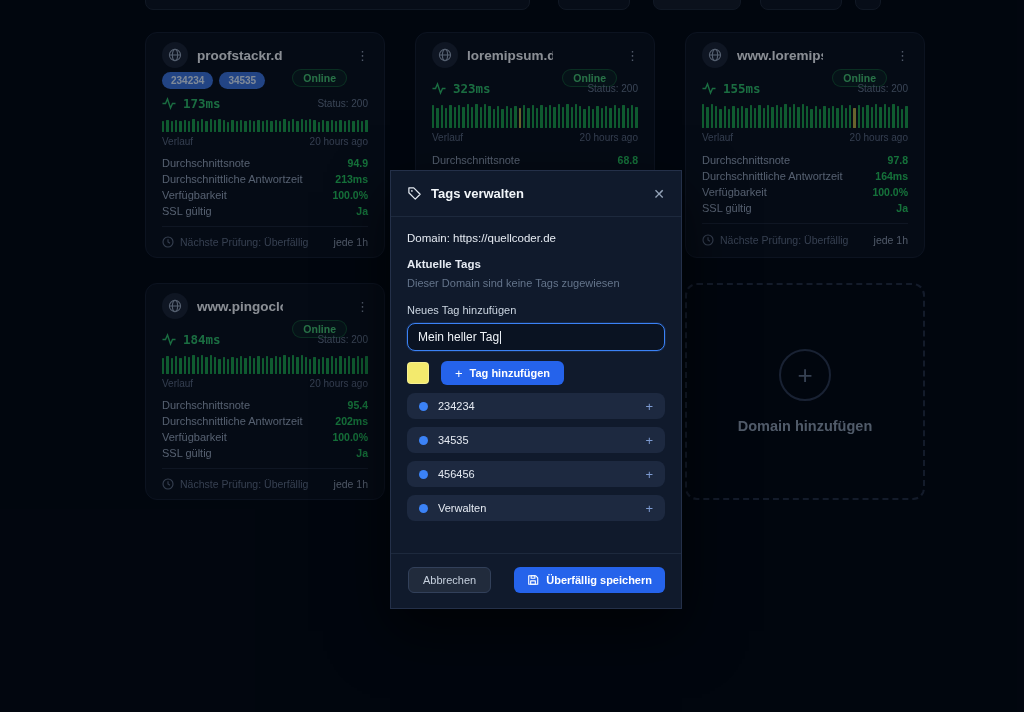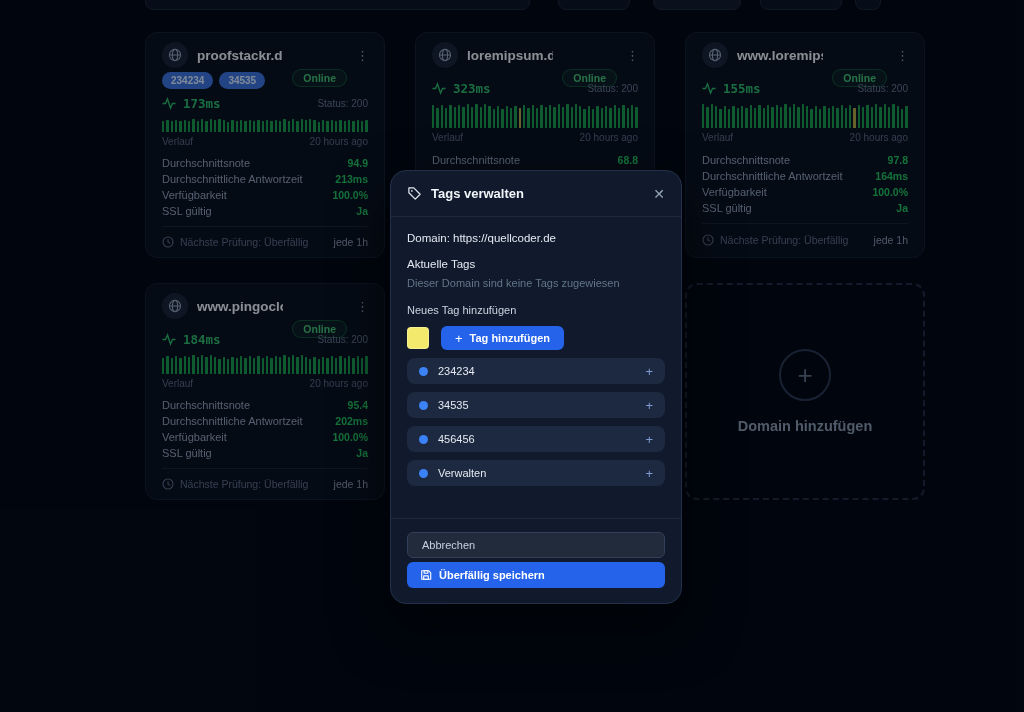--- a/index.html
+++ b/index.html
@@ -56,30 +56,30 @@
     display:flex; flex-direction:column; align-items:center; justify-content:center;
     text-align:center; cursor:pointer;
   }
   .add-circle { width:52px; height:52px; border-radius:50%; border:2px solid #2b3750; color:#5e6d86; font-size:26px; font-weight:300; display:flex; align-items:center; justify-content:center; line-height:1; }
   .add-title { margin-top:17px; font-size:14.5px; font-weight:700; color:#8ب; color:#8b99ad; }
   .add-desc { margin-top:8px; font-size:11px; color:#404f68; width:200px; line-height:1.5; }
   
   .backdrop { position:absolute; inset:0; background:rgba(1,4,12,.42); z-index:50; }
   .modal {
     position:absolute; left:390px; top:170px; width:292px; z-index:100;
-    background:#101a2c; border:1px solid #243049; border-radius:16px;
+    background:#101a2c; border:1px solid #243049; border-radius:0;
     box-shadow:0 22px 55px rgba(0,0,0,.65);
     display:flex; flex-direction:column;
   }
   .modal-head { display:flex; align-items:center; gap:9px; padding:15px 16px; border-bottom:1px solid #1d293d; }
   .modal-title { font-size:13px; font-weight:700; color:#f1f5f9; flex:1 1 auto; }
   .modal-close { color:#94a3b8; font-size:14px; cursor:pointer; line-height:1; }
   .modal-body { padding:15px 16px 16px 16px; }
   .domain-line { font-size:11.5px; color:#e5eaf2; }
-  .section-label { font-size:11.5px; font-weight:400; color:#e5eaf2; margin-top:14px; }
+  .section-label { font-size:11.5px; font-weight:700; color:#e5eaf2; margin-top:14px; }
   .muted-line { font-size:11px; color:#64748b; margin-top:7px; }
   .field-label { font-size:11px; color:#cbd5e1; margin-top:15px; }
   .tag-input {
     margin-top:7px; height:28px; border:1.5px solid #3b82f6; border-radius:8px;
     background:#0a1322; display:flex; align-items:center; padding:0 10px;
     font-size:12px; color:#eef2f7; box-shadow:0 0 0 1px rgba(59,130,246,.15);
   }
   .caret { display:inline-block; width:1px; height:13px; background:#e8edf4; margin-left:1px; }
   .swatch-row { display:flex; align-items:center; gap:12px; margin-top:10px; }
   .swatch { width:22px; height:22px; border-radius:4px; border:1px solid rgba(255,255,255,.25); cursor:pointer; }
@@ -90,21 +90,21 @@
   }
   .btn-add .plus { font-size:13px; font-weight:400; }
   .tag-list { margin-top:8px; display:flex; flex-direction:column; gap:8px; }
   .tag-item {
     height:26px; background:#1d2940; border-radius:8px;
     display:flex; align-items:center; gap:10px; padding:0 12px; cursor:pointer;
   }
   .tag-dot { width:9px; height:9px; border-radius:50%; background:#3b82f6; flex:0 0 9px; }
   .tag-item .tlabel { flex:1 1 auto; font-size:11px; color:#e5eaf2; }
   .tag-item .tplus { color:#7d9bd1; font-size:13px; line-height:1; }
-  .modal-foot { border-top:1px solid #1d293d; margin-top:16px; padding:13px 16px 15px 16px; display:flex; justify-content:flex-end; gap:4px;flex-direction:column; }
+  .modal-foot { border-top:1px solid #1d293d; margin-top:16px; padding:13px 16px 15px 16px; display:flex; justify-content:flex-end; gap:23px; }
   .btn-cancel {
     height:26px; border-radius:6px; background:#212b3c; border:1px solid #32405a;
     color:#c6d0de; font-size:11px; padding:0 14px; display:flex; align-items:center; cursor:pointer;
   }
   .btn-save {
     height:26px; border-radius:6px; background:#2563eb; border:none;
     color:#fff; font-size:11px; font-weight:600; padding:0 13px;
     display:flex; align-items:center; gap:7px; cursor:pointer;
   }
   svg { display:block; }
@@ -531,20 +531,24 @@
         <circle cx="5.2" cy="5.2" r="0.9" fill="#e2e8f0" stroke="none"></circle>
       </svg>
     <span class="modal-title">Tags verwalten</span>
     <span class="modal-close">✕</span>
   </div>
   <div class="modal-body">
     <div class="domain-line">Domain: https://quellcoder.de</div>
     <div class="section-label">Aktuelle Tags</div>
     <div class="muted-line">Dieser Domain sind keine Tags zugewiesen</div>
     <div class="field-label">Neues Tag hinzufügen</div>
+    <div class="tag-input">
+      <span>Mein heller Tag</span>
+        <span class="caret"></span>
+    </div>
     <div class="swatch-row">
       <div class="swatch" style="background: rgb(243, 234, 109);"></div>
       <button class="btn-add">
         <span class="plus">+</span>
         <span>Tag hinzufügen</span>
       </button>
     </div>
     <div class="tag-list">
         <div class="tag-item">
           <span class="tag-dot"></span>

